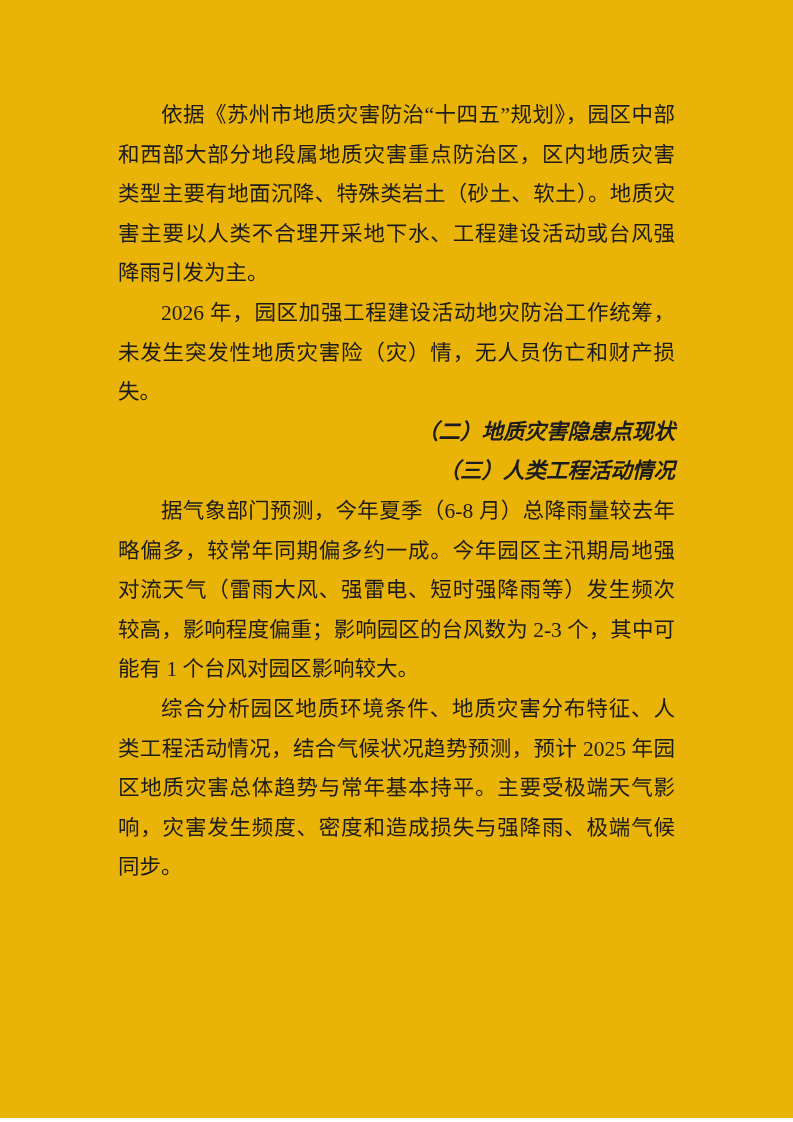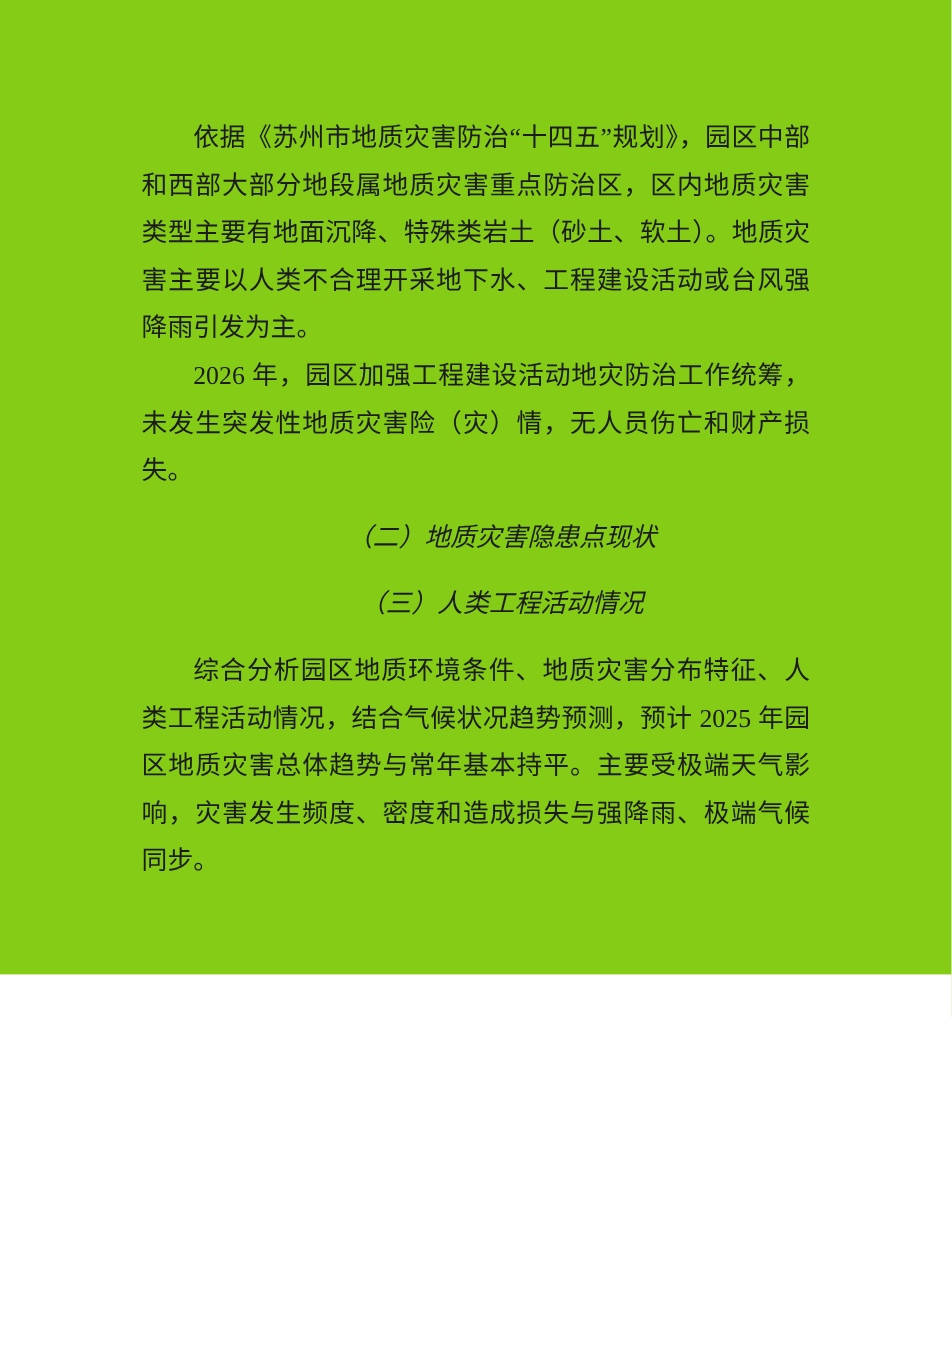--- a/index.html
+++ b/index.html
@@ -8,44 +8,46 @@
     background: #ffffff;
   }
   body {
     width: 793px;
     height: 1122px;
     overflow: hidden;
   }
   .page {
     box-sizing: border-box;
     width: 793px;
-    height: 812px;
+    height: 1118px;
     padding: 96px 118px 40px 118px;
-    background: #84cc16;
+    background: #eab308;
     color: #1c1c1c;
     font-family: "Liberation Serif", "DejaVu Serif", serif;
     font-size: 21.5px;
     line-height: 39.6px;
   }
   .para {
     margin: 0;
     text-indent: 2em;
     text-align: justify;
     text-justify: inter-character;
     word-break: break-all;
   }
   .heading {
-    margin: 16px;
+    margin: 0;
     text-indent: 2em;
     font-style: italic; 
-    text-align: center;
+    text-align: right;
+    font-weight: bold;
   }
 </style>
 </head>
 <body>
 
 <div class="page">
   <p class="para">依据《苏州市地质灾害防治“十四五”规划》，园区中部和西部大部分地段属地质灾害重点防治区，区内地质灾害类型主要有地面沉降、特殊类岩土（砂土、软土）。地质灾害主要以人类不合理开采地下水、工程建设活动或台风强降雨引发为主。</p>
   <p class="para">2026 年，园区加强工程建设活动地灾防治工作统筹，未发生突发性地质灾害险（灾）情，无人员伤亡和财产损失。</p>
   <p class="heading">（二）地质灾害隐患点现状</p>
   <p class="heading">（三）人类工程活动情况</p>
+  <p class="para">据气象部门预测，今年夏季（6-8 月）总降雨量较去年略偏多，较常年同期偏多约一成。今年园区主汛期局地强对流天气（雷雨大风、强雷电、短时强降雨等）发生频次较高，影响程度偏重；影响园区的台风数为 2-3 个，其中可能有 1 个台风对园区影响较大。</p>
   <p class="para">综合分析园区地质环境条件、地质灾害分布特征、人类工程活动情况，结合气候状况趋势预测，预计 2025 年园区地质灾害总体趋势与常年基本持平。主要受极端天气影响，灾害发生频度、密度和造成损失与强降雨、极端气候同步。</p>
 </div>
 
 </body></html>

